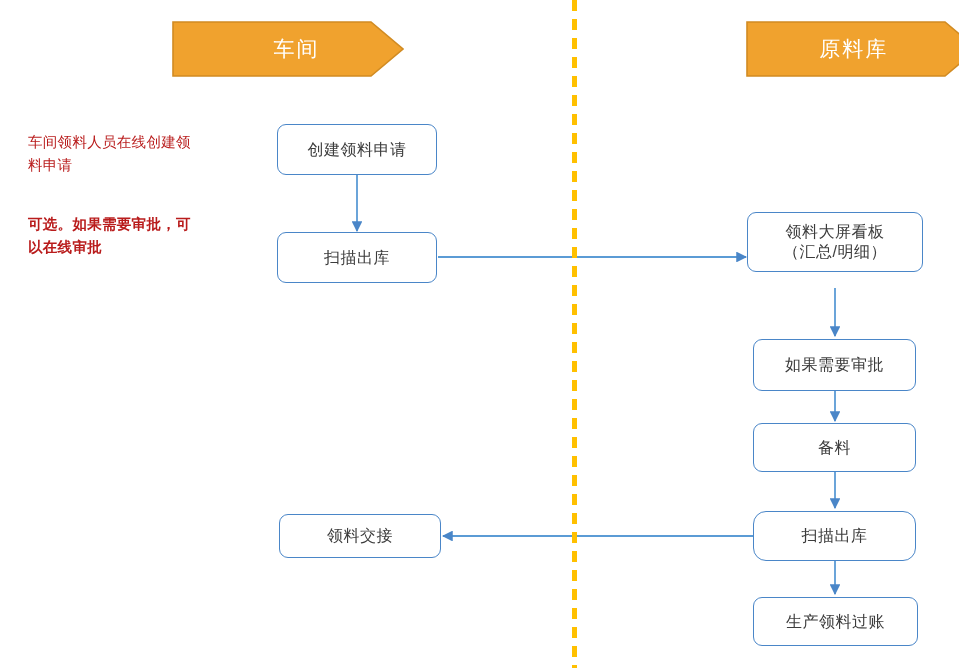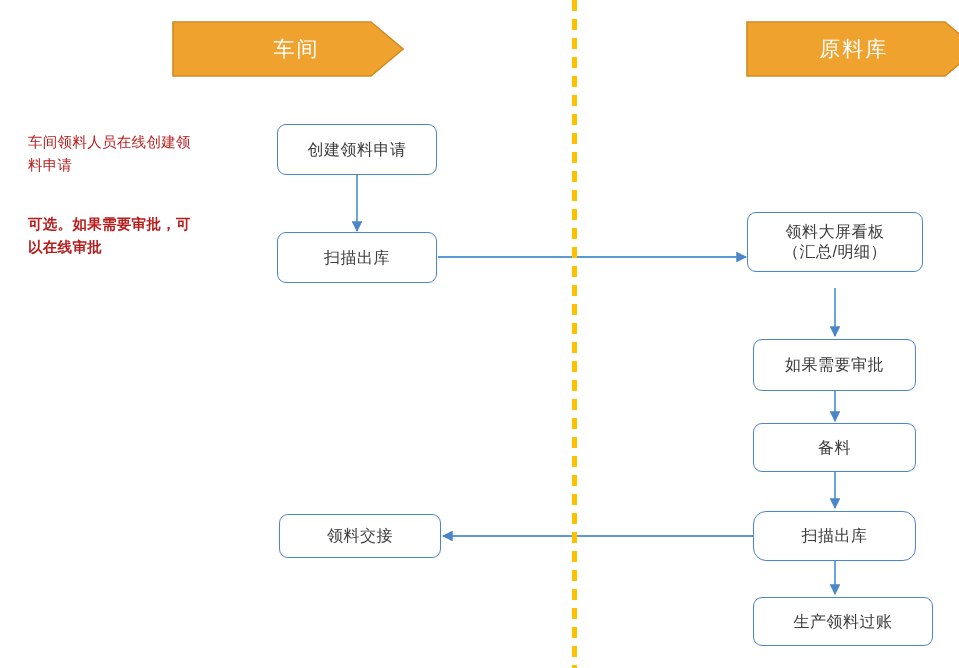--- a/index.html
+++ b/index.html
@@ -149,15 +149,15 @@
 
   <div class="node" style="left:747px; top:212px; width:176px; height:60px;">领料大屏看板
 （汇总/明细）</div>
 
   <div class="node" style="left:753px; top:339px; width:163px; height:52px;">如果需要审批</div>
 
   <div class="node" style="left:753px; top:423px; width:163px; height:49px;">备料</div>
 
   <div class="node" style="left:753px; top:511px; width:163px; height:50px;border-radius:13px;">扫描出库</div>
 
-  <div class="node" style="left:753px; top:597px; width:180px; height:49px;text-align:right;">生产领料过账</div>
+  <div class="node" style="left:753px; top:597px; width:165px; height:49px;text-align:right;">生产领料过账</div>
 
 </div>
 
 </body></html>

